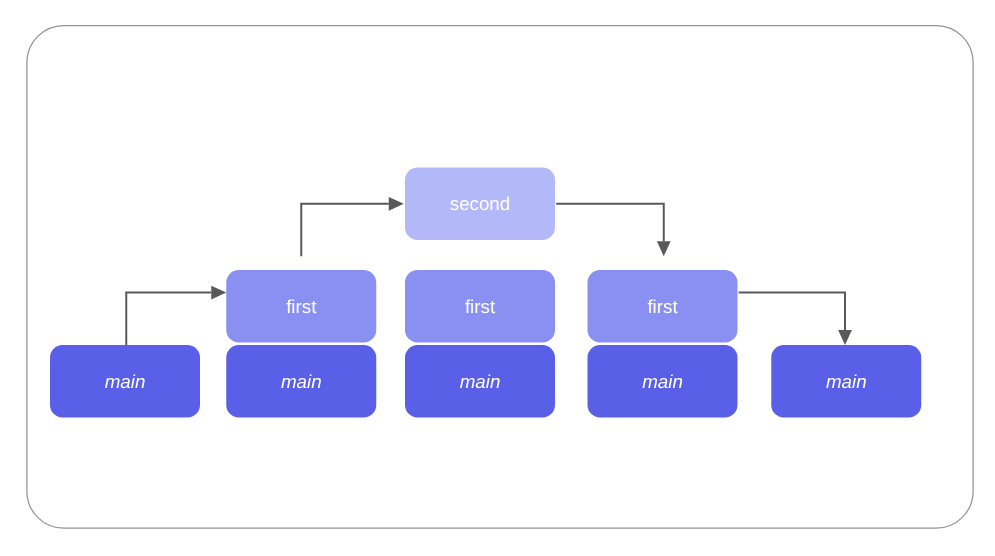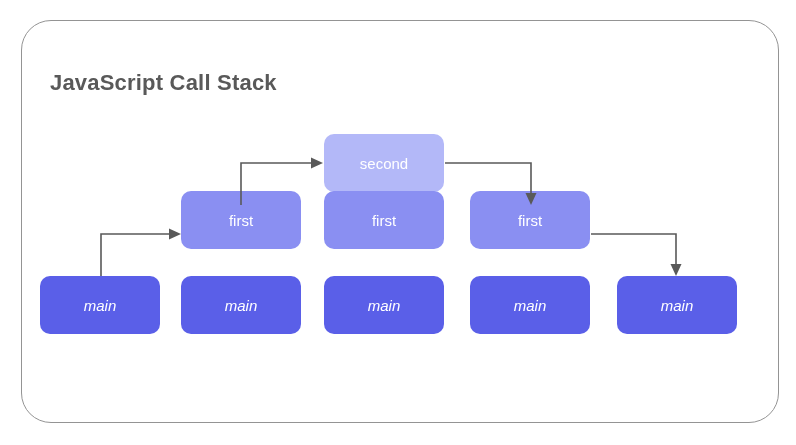--- a/index.html
+++ b/index.html
@@ -42,21 +42,21 @@
     border-radius: 10px;
     display: flex;
     align-items: center;
     justify-content: center;
     color: #ffffff;
     font-size: 15px;
     line-height: 1;
     user-select: none;
   }
   .r-second { top: 134px; background: var(--node-second, #B3B8F8); }
-  .r-first  { top: 191px; background: var(--node-first,  #8A8FF2); }
+  .r-first  { top: 216px; background: var(--node-first,  #8A8FF2); }
   .r-main   { top: 276px; background: var(--node-main,   #5A5FE8); font-style: italic; }
   .c1 { left: 40px; }
   .c2 { left: 181px; }
   .c3 { left: 324px; }
   .c4 { left: 470px; }
   .c5 { left: 617px; }
   #connectors {
     position: absolute;
     left: 0;
     top: 0;
@@ -74,21 +74,20 @@
     stroke: none;
   }
 </style>
 </head>
 <body>
 
 <div id="canvas">
 
   <div class="frame"></div>
 
-  <div class="heading">JavaScript Call Stack</div>
 
   <div class="node r-main c1">main</div>
 
   <div class="node r-first c2">first</div>
   <div class="node r-main c2">main</div>
 
   <div class="node r-second c3">second</div>
   <div class="node r-first c3">first</div>
   <div class="node r-main c3">main</div>
 

